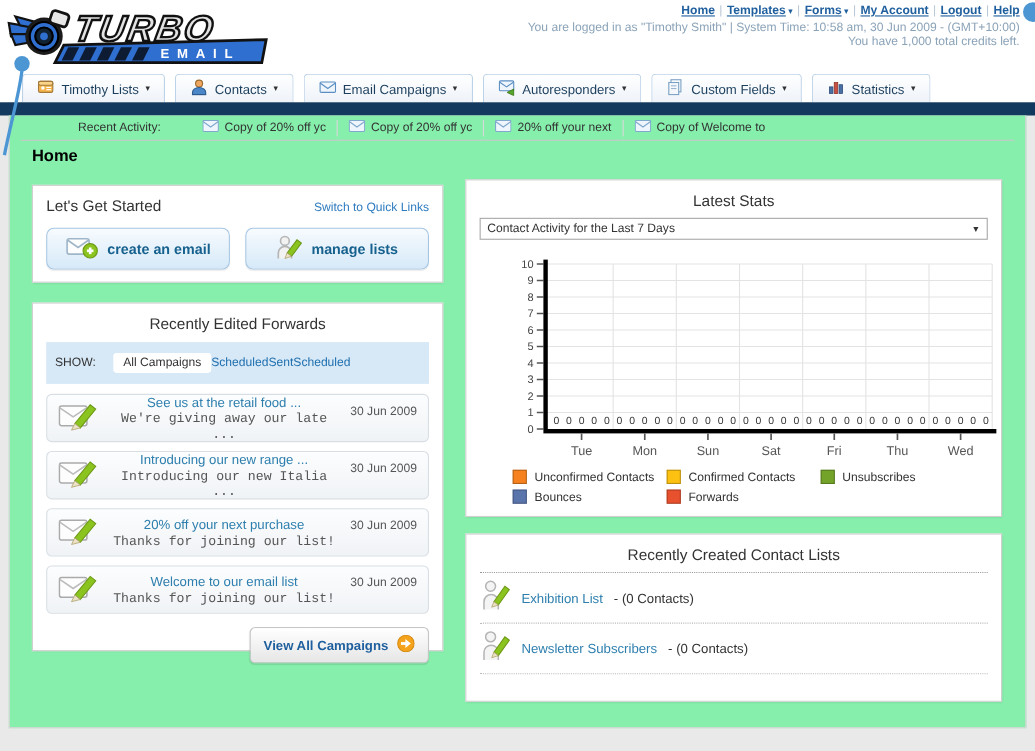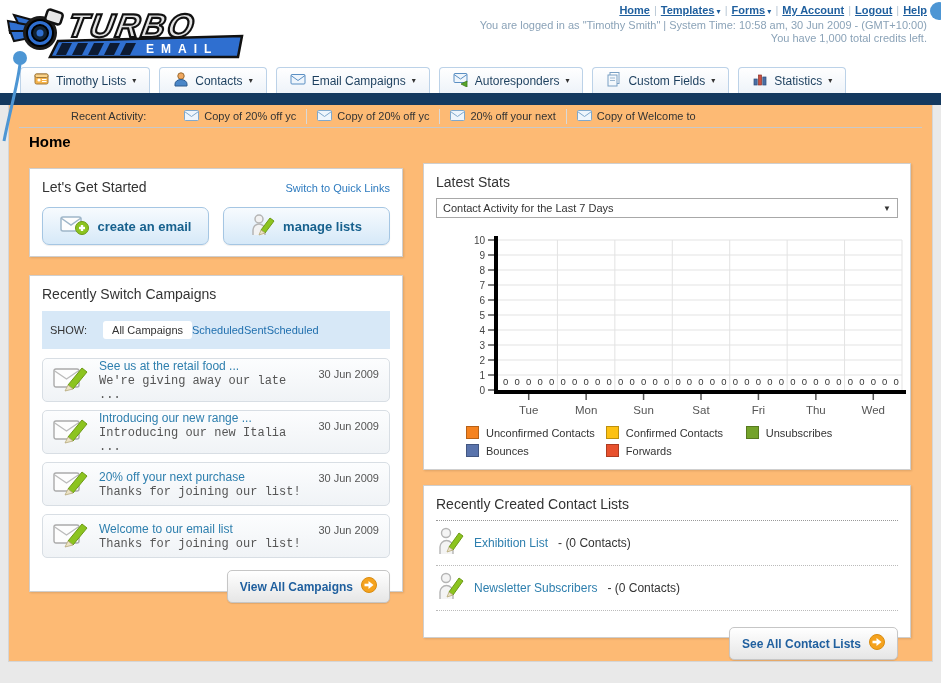--- a/index.html
+++ b/index.html
@@ -21,22 +21,22 @@
 
   
   .navtabs { position:absolute; left:20px; top:67px; display:flex; gap:9px; }
   .tab { height:26px; display:flex; align-items:center; gap:6px; padding:0 13px;
          background:linear-gradient(#ffffff,#eef3f9); border:1px solid #bcd2e8; border-bottom:none;
          border-radius:4px 4px 0 0; font-size:12px; color:#1c3f5e; cursor:pointer; white-space:nowrap; }
   .tab .caret { font-size:8px; color:#333; }
   .navybar { position:absolute; top:93px; left:0; width:941px; height:12px; background:#14395f; }
 
   
-  .content { position:absolute; top:105px; left:8px; width:925px; height:557px; background:#fdba74;
-             border:1px solid #d5d5d5; border-top:none; }
+  .content { position:absolute; top:105px; left:8px; width:925px; height:557px; background:#86efac;
+             border:1px solid #d5d5d5; border-top:none;text-align:center; }
 
   .activity { position:absolute; top:0; left:10px; right:10px; height:23px; display:flex; align-items:center;
               border-bottom:1px solid #c9c9c9; font-size:11px; color:#333; }
   .activity .alabel { margin-left:52px; margin-right:28px; color:#333; }
   .act-item { display:flex; align-items:center; gap:5px; padding:0 10px; height:15px;
               border-left:1px solid #d9d9d9; cursor:pointer; }
   .act-item:first-of-type { border-left:none; }
 
   .page-title { position:absolute; left:20px; top:28px; font-size:15px; font-weight:bold; color:#000; }
 
@@ -258,21 +258,21 @@
             <polygon points="10,17 19,5 23,8 14,20" fill="#8cc41f" stroke="#6d9a16" stroke-width="1"></polygon>
             <polygon points="10,17 14,20 8,22" fill="#ece3c6" stroke="#b5a878" stroke-width="0.8"></polygon>
           </svg>
         </span>
         <span>manage lists</span>
       </div>
     </div>
   </div>
 
   <div class="panel panel-camp">
-    <div class="ptitle">Recently Switch Campaigns</div>
+    <div class="ptitle">Recently Edited Forwards</div>
     <div class="filterbar">
       <span class="showlbl">SHOW:</span>
       <span id="filters" style="display:flex;align-items:center;">
           <span class="fitem active">All Campaigns</span>
           <span class="fitem">Scheduled</span>
           <span class="fitem">Sent</span>
           <span class="fitem">Scheduled</span>
         </span>
     </div>
     <div class="camp-list" id="camp-list">
@@ -483,27 +483,15 @@
           <span><svg width="26" height="28" viewBox="0 0 26 28">
               <circle cx="8" cy="6" r="4.5" fill="#f4f4f4" stroke="#b5b5b5" stroke-width="1.4"></circle>
               <path d="M2,27 v-7 a6.5,6.5 0 0 1 13,0 v7" fill="#f4f4f4" stroke="#b5b5b5" stroke-width="1.4"></path>
               <polygon points="11,20 21,6 25,9 15,23" fill="#8cc41f" stroke="#6d9a16"></polygon>
               <polygon points="11,20 15,23 9,25" fill="#ece3c6" stroke="#b5a878" stroke-width="0.8"></polygon>
             </svg></span>
           <span class="cl-name">Newsletter Subscribers</span>
           <span class="cl-count">- (0 Contacts)</span>
         </div>
       </div>
-    <div class="btnrow">
-      <div class="pillbtn">
-        <span>See All Contact Lists</span>
-        <span>
-          <svg width="16" height="16" viewBox="0 0 16 16">
-            <circle cx="8" cy="8" r="7.5" fill="#f5a21d" stroke="#d88c12"></circle>
-            <rect x="3.5" y="6.7" width="5" height="2.6" fill="#fff"></rect>
-            <polygon points="7.5,4 12.5,8 7.5,12" fill="#fff"></polygon>
-          </svg>
-        </span>
-      </div>
-    </div>
   </div>
 
 </div>
 
 </body></html>

